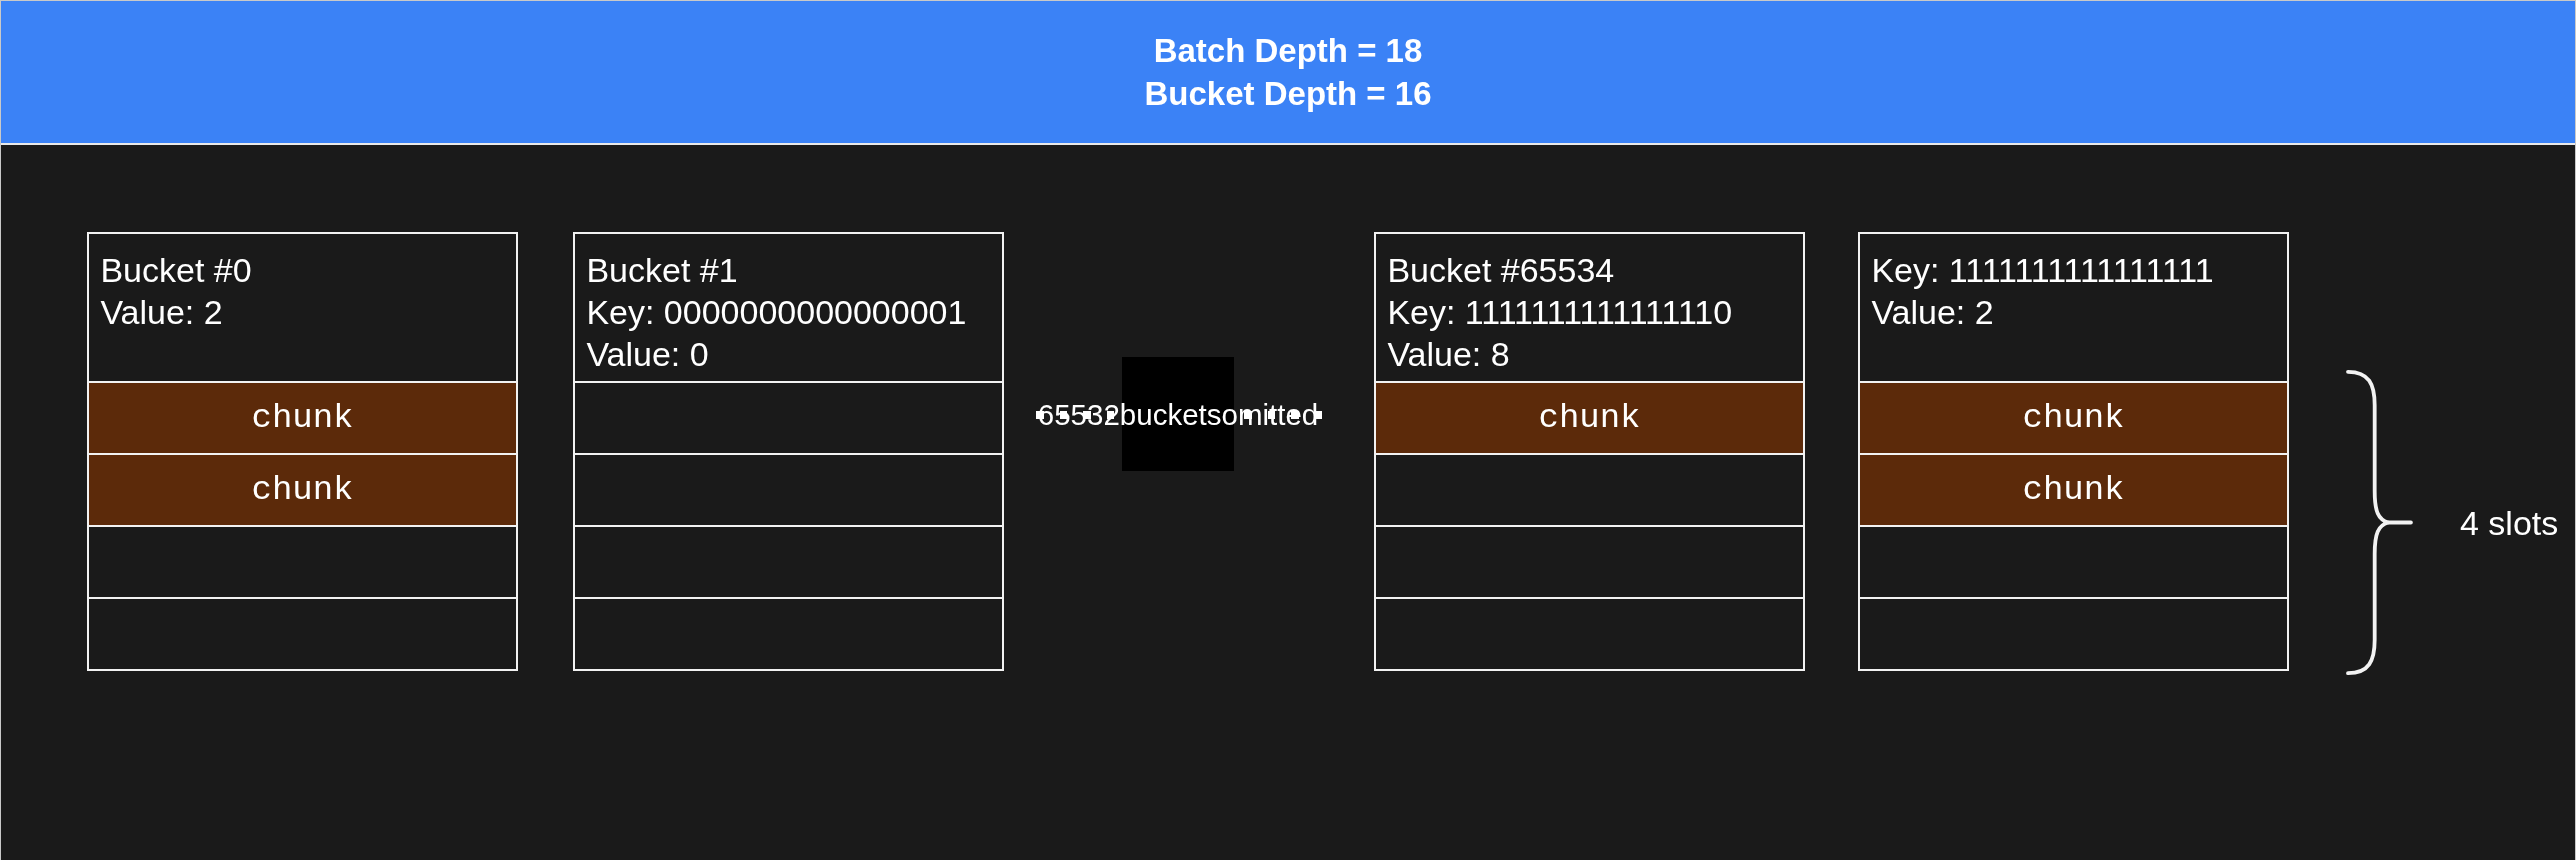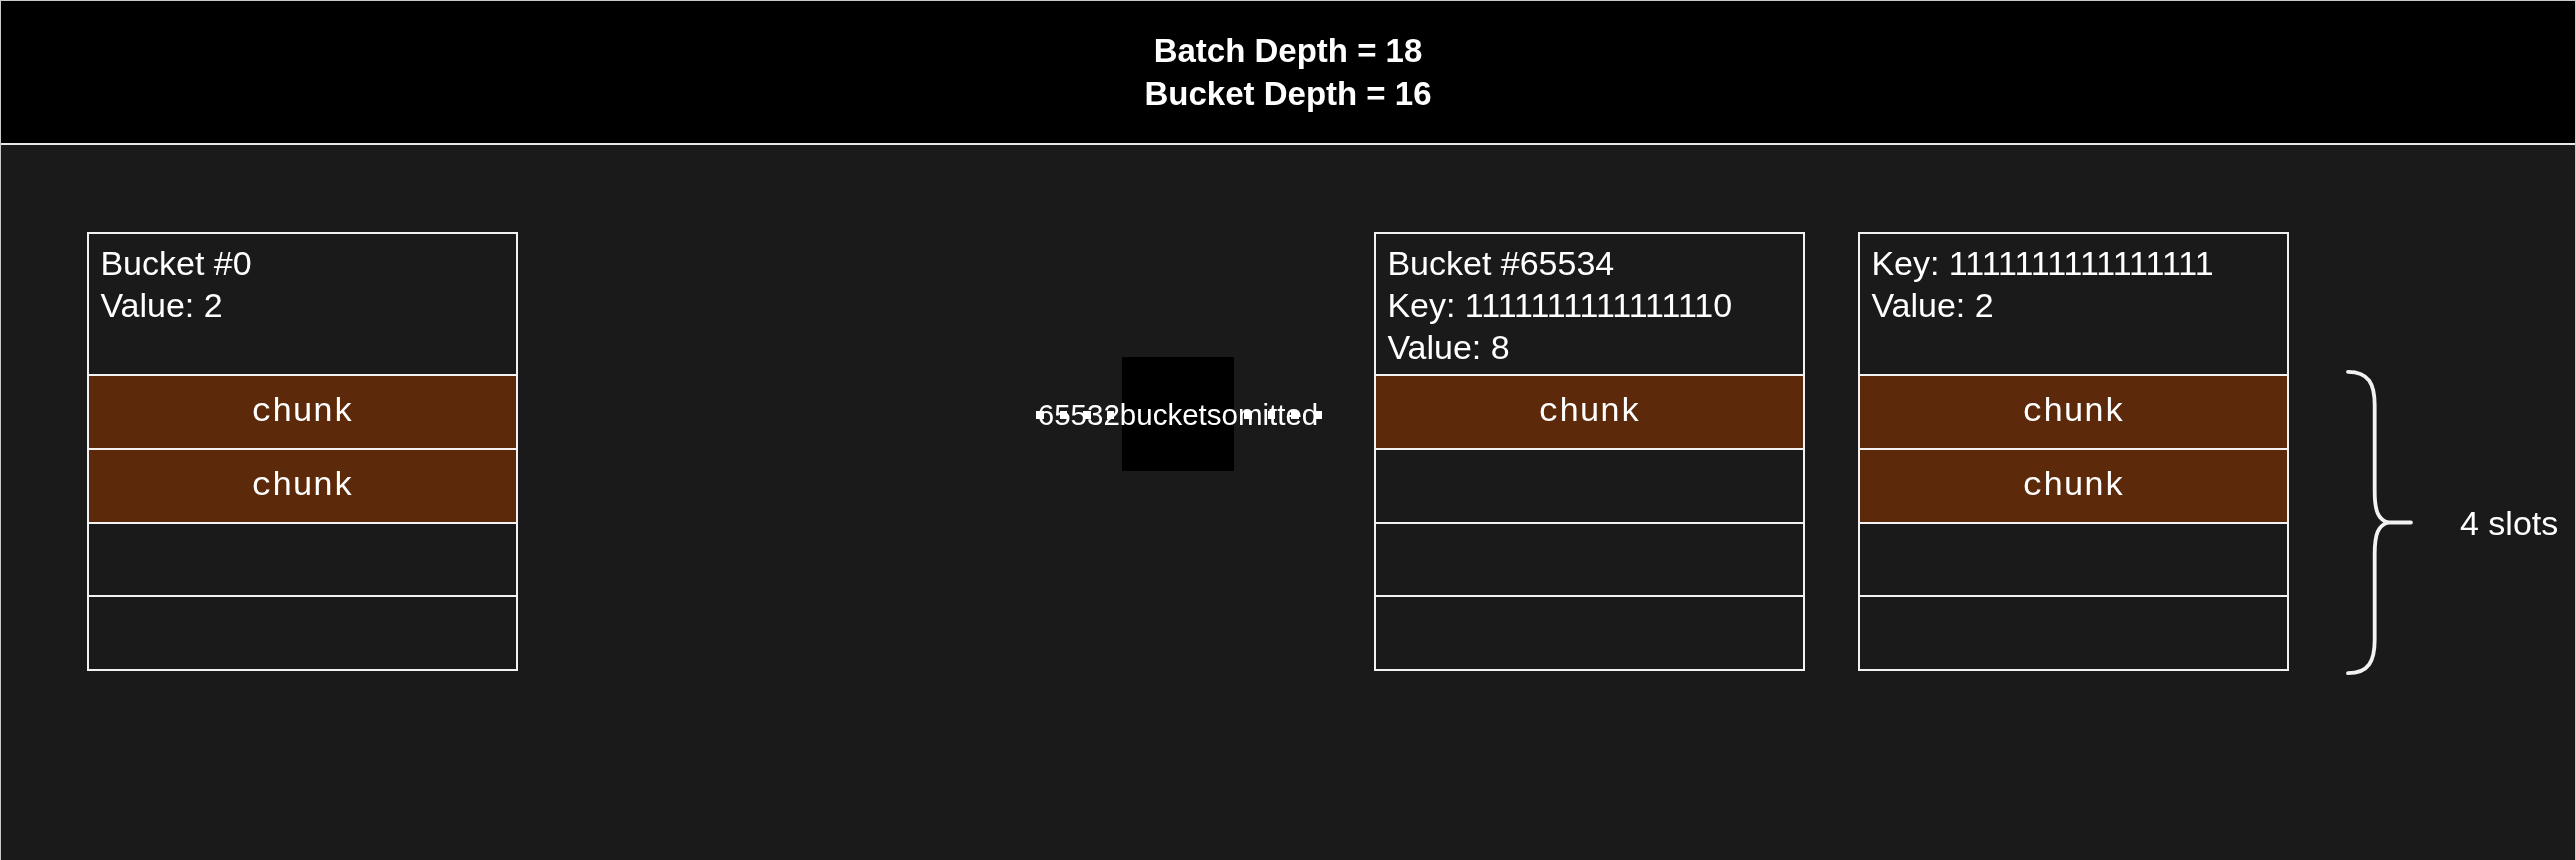--- a/index.html
+++ b/index.html
@@ -11,21 +11,21 @@
     background: #1a1a1a;
     border: 1.9px solid #c9c9c9;
     font-family: "Liberation Sans", "DejaVu Sans", sans-serif;
     color: #ffffff;
     overflow: hidden;
   }
   
   .header-banner {
     box-sizing: border-box;
     height: 144px;
-    background: #000000;
+    background: #3b82f6;
     border-bottom: 2.9px solid #e9e9e9;
     display: flex;
     flex-direction: column;
     align-items: center;
     justify-content: center;
   }
   .header-banner .hline {
     font-size: 33px;
     font-weight: bold;
     line-height: 43px;
@@ -48,20 +48,21 @@
     flex-direction: column;
   }
   .bucket-head {
     box-sizing: border-box;
     height: 140px;
     padding: 7.6px 9.5px 0 11.4px;
     font-size: 34px;
     line-height: 42px;
     white-space: nowrap;
     overflow: hidden;
+    margin-top: 7px;
   }
   .slot {
     flex: 1 1 0;
     border-top: 2.9px solid #f2f2f2;
     display: flex;
     align-items: center;
     justify-content: center;
     font-size: 34px;
     background: #1a1a1a;
     font-family: Liberation Mono, monospace;
@@ -125,20 +126,31 @@
       <div class="bucket-head">
         <div>Bucket #0</div>
         <div>Value: 2</div>
       </div>
       <div class="slot filled">chunk</div>
       <div class="slot filled">chunk</div>
       <div class="slot"></div>
       <div class="slot"></div>
     </div>
 
+    <div class="bucket" style="left:572px">
+      <div class="bucket-head">
+        <div>Bucket #1</div>
+        <div>Key: 0000000000000001</div>
+        <div>Value: 0</div>
+      </div>
+      <div class="slot"></div>
+      <div class="slot"></div>
+      <div class="slot"></div>
+      <div class="slot"></div>
+    </div>
 
     <div class="dots dots-left">
       <div class="dot"></div>
       <div class="dot"></div>
       <div class="dot"></div>
       <div class="dot"></div>
     </div>
     <div class="omitted-label">
       <div>65532</div>
       <div>buckets</div>

